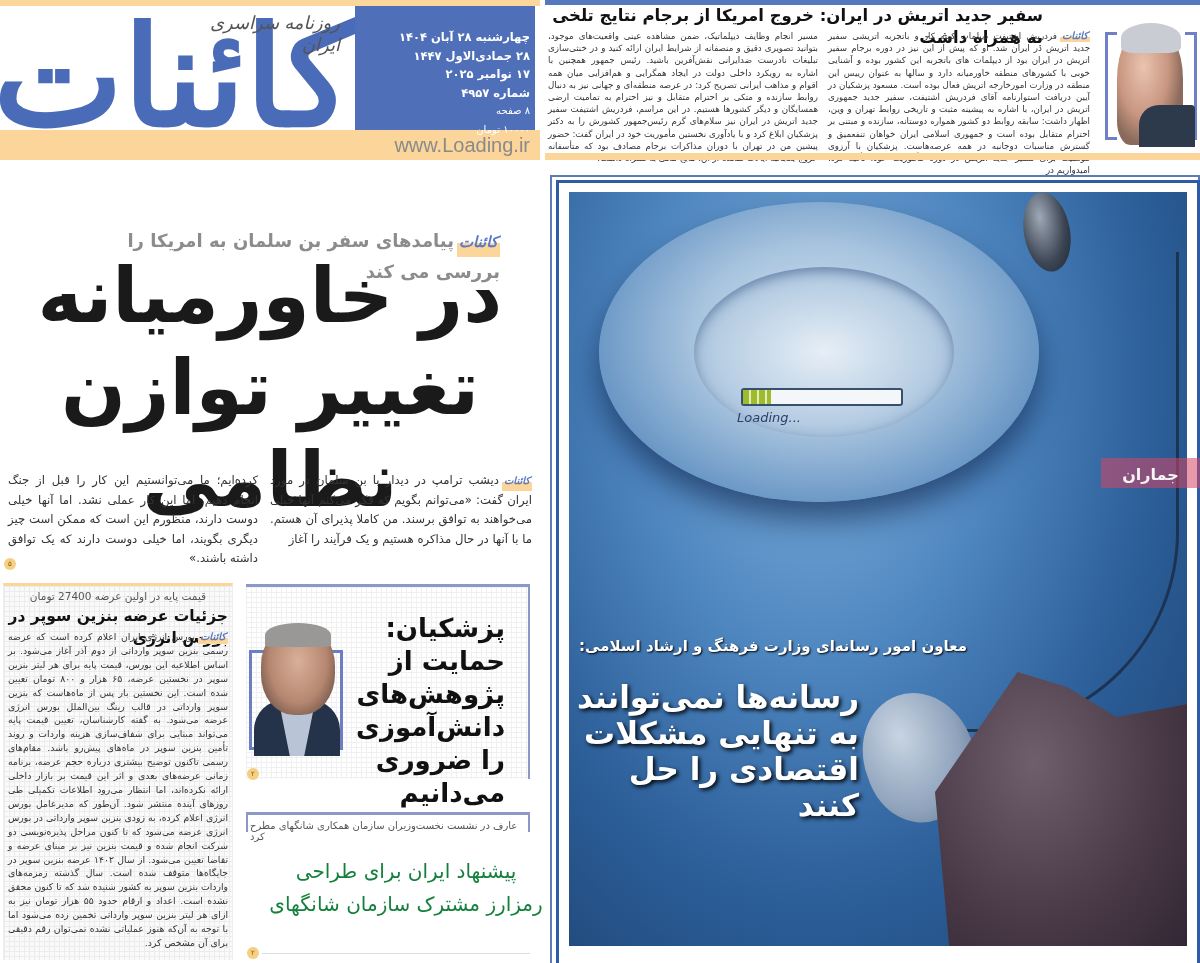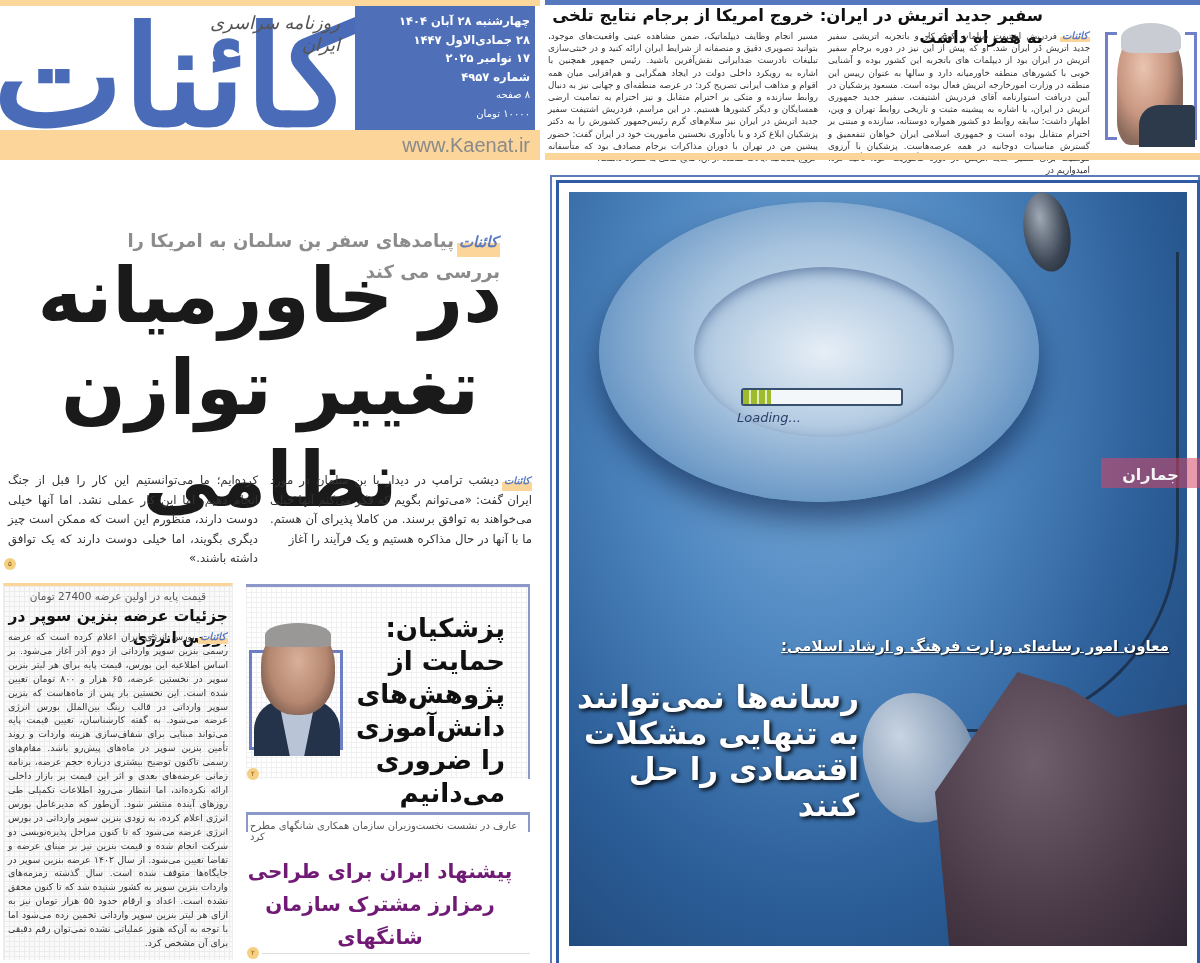--- a/index.html
+++ b/index.html
@@ -13,21 +13,21 @@
   .top-orange { left: 0; top: 0; width: 540px; height: 6px; background: #fbd79c; }
   .mast-blue-box { left: 355px; top: 6px; width: 180px; height: 124px; background: #4f70b8; }
   .mast-orange-strip { left: 0; top: 130px; width: 540px; height: 30px; background: #fbd59a; }
   .logo-word {
     left: 8px; top: -8px; width: 345px; height: 170px;
     font-family: "DejaVu Serif", serif; font-weight: bold; font-size: 138px;
     color: #4a6bb7; line-height: 170px; direction: rtl; text-align: center;
     letter-spacing: -6px;
   }
   .tagline { left: 190px; top: 12px; width: 150px; font-size: 18px; color: #555; font-style: italic; direction: rtl; text-align: right; font-family: Liberation Sans, sans-serif; }
-  .mast-info { left: 360px; top: 12px; width: 170px; color: #fff; font-size: 11.5px; line-height: 18.5px; direction: rtl; text-align: right; font-weight: bold; }
+  .mast-info { left: 360px; top: 28px; width: 170px; color: #fff; font-size: 11.5px; line-height: 18.5px; direction: rtl; text-align: right; font-weight: bold; }
   .mast-info .small { font-size: 10px; font-weight: normal; }
   .site-url { left: 340px; top: 130px; width: 190px; height: 30px; font-size: 20px; color: #8a8a8a; line-height: 30px; font-family: "Liberation Sans", sans-serif; text-align: right; }
 
   
   .tr-blue-line { left: 545px; top: 0; width: 655px; height: 5px; background: #5477bd; }
   .tr-headline { left: 548px; top: 5px; width: 495px; font-size: 16.5px; font-weight: bold; color: #111; direction: rtl; text-align: right; line-height: 22px; }
   .tr-col { top: 30px; font-size: 8.7px; line-height: 12.2px; color: #333; direction: rtl; text-align: justify; }
   .tr-col1 { left: 828px; width: 262px; }
   .tr-col2 { left: 548px; width: 270px; }
   .kaenat-tag { display: inline-block; color: #5a7bc4; font-style: italic; font-weight: bold; font-size: 10px; background: linear-gradient(transparent 55%, #fbd59a 55%); padding: 0 2px; margin-left: 3px; }
@@ -63,61 +63,61 @@
   .pez-photo .face { position:absolute; left:12px; top:5px; width:74px; height:90px; border-radius: 45%; background: radial-gradient(ellipse at 50% 40%, #d9b09a 0%, #b58770 55%, #7b5c4e 80%); }
   .pez-photo .hair { position:absolute; left:16px; top:3px; width:66px; height:24px; border-radius: 50% 50% 10% 10%; background:#9a9896; }
   .pez-photo .suit { position:absolute; left:5px; top:80px; width:86px; height:56px; background:#25334a; border-radius: 30px 30px 0 0; }
   .pez-photo .shirt { position:absolute; left:30px; top:82px; width:36px; height:54px; background:#b9c4d6; clip-path: polygon(0 0,100% 0,70% 100%,30% 100%); }
   .pez-title { left: 325px; top: 612px; width: 180px; font-size: 26px; font-weight: bold; color: #111; direction: rtl; text-align: right; line-height: 33px; }
   .pez-badge { left: 247px; top: 768px; }
 
   
   .sco-box { left: 246px; top: 812px; width: 284px; height: 20px; border-top: 3px solid #8c98c8; border-left: 2px solid #8c98c8; border-right: 2px solid #8c98c8; }
   .sco-sub { left: 250px; top: 820px; width: 276px; font-size: 10px; color: #555; direction: rtl; text-align: left; }
-  .sco-title { left: 240px; top: 855px; width: 280px; font-size: 20px; font-weight: bold; color: #701a75; direction: rtl; text-align: center; line-height: 33px; }
+  .sco-title { left: 266px; top: 855px; width: 280px; font-size: 20px; font-weight: normal; color: #15803d; direction: rtl; text-align: center; line-height: 33px; }
   .sco-badge { left: 247px; top: 947px; }
   .sco-rule { left: 262px; top: 953px; width: 268px; height: 1px; background: #ddd; }
 
   
   .cartoon-outer { left: 550px; top: 175px; width: 650px; height: 788px; border: 2px solid #5a7ab8; border-bottom: none; background: #fff; }
   .cartoon-inner-border { left: 556px; top: 180px; width: 644px; height: 783px; border: 3px solid #2f5aa5; border-bottom: none; }
   .cartoon { left: 569px; top: 192px; width: 618px; height: 754px; overflow: hidden;
     background: radial-gradient(ellipse at 40% 25%, #7fb1dd 0%, #4e86bf 35%, #2c5e98 65%, #1b3f6e 100%); }
   .plate { position:absolute; left: 30px; top: 10px; width: 440px; height: 300px; border-radius: 50%;
     background: radial-gradient(ellipse at 50% 45%, #d8e6f2 0%, #a7c3de 40%, #6e9ac7 70%, #3c6fa5 100%); box-shadow: 0 18px 30px rgba(10,30,70,0.6); }
   .plate-inner { position:absolute; left: 95px; top: 65px; width: 260px; height: 170px; border-radius: 50%;
     background: radial-gradient(ellipse at 50% 50%, #e6eef6 0%, #b9cfe4 55%, #8fb0d2 100%); box-shadow: inset 0 4px 12px rgba(40,70,120,0.5); }
   .loading-bar { position:absolute; left: 172px; top: 196px; width: 162px; height: 18px; border: 2px solid #38506e; border-radius: 3px; background: #f4f7fa; overflow:hidden; }
   .loading-fill { position:absolute; left:0; top:0; width: 28px; height: 100%; background: repeating-linear-gradient(90deg, #9dbb2a 0 6px, #e3ecc0 6px 8px); }
   .loading-text { position:absolute; left: 168px; top: 218px; font-size: 13px; color: #2c3f6a; font-style: italic; font-weight: normal; font-family: "DejaVu Sans", sans-serif; }
   .spoon-bowl { position:absolute; left: 455px; top: 0; width: 46px; height: 80px; border-radius: 50%; background: radial-gradient(ellipse at 40% 30%, #9fa9b6 0%, #3b4553 60%, #1a222e 100%); transform: rotate(-10deg); }
   .cord { position:absolute; left: 330px; top: 60px; width: 280px; height: 480px; border: 3px solid #1d3352; border-left: none; border-top: none; border-radius: 0 0 200px 0; }
   .mouse { position:absolute; left: 295px; top: 500px; width: 110px; height: 130px; border-radius: 50% 50% 45% 45%; background: radial-gradient(ellipse at 40% 30%, #c8d4e2 0%, #8fa3bc 60%, #566c88 100%); transform: rotate(-20deg); }
   .hand { position:absolute; left: 300px; top: 480px; width: 330px; height: 300px; border-radius: 40% 20% 0 0; background: radial-gradient(ellipse at 50% 30%, #6f5e6b 0%, #4c3b48 50%, #2c2230 100%); clip-path: polygon(20% 40%, 45% 0, 60% 5%, 75% 15%, 100% 10%, 100% 100%, 25% 100%); }
-  .cartoon-kicker { position:absolute; left: 10px; top: 445px; width: 590px; color: #fff; font-size: 15px; font-weight: bold; direction: rtl; text-align: right; text-shadow: 1px 1px 2px #000; text-decoration: underline; }
+  .cartoon-kicker { position:absolute; left: 10px; top: 445px; width: 590px; color: #fff; font-size: 15px; font-weight: bold; direction: rtl; text-align: left; text-shadow: 1px 1px 2px #000; }
   .cartoon-title { position:absolute; left: 0; top: 487px; width: 290px; color: #fff; font-size: 31px; font-weight: bold; direction: rtl; text-align: right; line-height: 36px; text-shadow: 2px 2px 4px #000; }
   .watermark { left: 1101px; top: 458px; width: 99px; height: 30px; background: rgba(214,70,100,0.55); color: #f4f4f4; font-size: 16px; font-weight: bold; line-height: 34px; text-align: center; direction: rtl; }
 </style>
 </head>
 <body>
 
 <div class="abs top-orange"></div>
 <div class="abs mast-blue-box"></div>
 <div class="abs mast-orange-strip"></div>
 <div class="abs logo-word">کائنات</div>
 <div class="abs tagline">روزنامه سراسری ایران</div>
 <div class="abs mast-info">
   <div>چهارشنبه ۲۸ آبان ۱۴۰۴</div>
   <div>۲۸ جمادی‌الاول ۱۴۴۷</div>
   <div>۱۷ نوامبر ۲۰۲۵</div>
   <div>شماره ۴۹۵۷</div>
   <div class="small">۸ صفحه</div>
   <div class="small">۱۰۰۰۰ تومان</div>
 </div>
-<div class="abs site-url">www.Kaenat.ir</div>
+<div class="abs site-url">www.Loading.ir</div>
 
 <div class="abs tr-blue-line"></div>
 <div class="abs tr-headline">سفیر جدید اتریش در ایران: خروج امریکا از برجام نتایج تلخی به همراه داشت</div>
 <div class="abs tr-col tr-col1">
   <span class="kaenat-tag">کائنات</span><span>فردریش اشتیفت دیپلمات کهنه کار و باتجربه اتریشی سفیر جدید اتریش در ایران شد. او که پیش از این نیز در دوره برجام سفیر اتریش در ایران بود از دیپلمات های باتجربه این کشور بوده و آشنایی خوبی با کشورهای منطقه خاورمیانه دارد و سالها به عنوان رییس این منطقه در وزارت امورخارجه اتریش فعال بوده است. مسعود پزشکیان در آیین دریافت استوارنامه آقای فردریش اشتیفت، سفیر جدید جمهوری اتریش در ایران، با اشاره به پیشینه مثبت و تاریخی روابط تهران و وین، اظهار داشت: سابقه روابط دو کشور همواره دوستانه، سازنده و مبتنی بر احترام متقابل بوده است و جمهوری اسلامی ایران خواهان تنفعمیق و گسترش مناسبات دوجانبه در همه عرصه‌هاست. پزشکیان با آرزوی موفقیت برای سفیر جدید اتریش در دوره مأموریت خود، تأکید کرد: امیدواریم در</span>
 </div>
 <div class="abs tr-col tr-col2">مسیر انجام وظایف دیپلماتیک، ضمن مشاهده عینی واقعیت‌های موجود، بتوانید تصویری دقیق و منصفانه از شرایط ایران ارائه کنید و در خنثی‌سازی تبلیغات نادرست ضدایرانی نقش‌آفرین باشید. رئیس جمهور همچنین با اشاره به رویکرد داخلی دولت در ایجاد همگرایی و هم‌افزایی میان همه اقوام و مذاهب ایرانی تصریح کرد: در عرصه منطقه‌ای و جهانی نیز به دنبال روابط سازنده و متکی بر احترام متقابل و نیز احترام به تمامیت ارضی همسایگان و دیگر کشورها هستیم. در این مراسم، فردریش اشتیفت سفیر جدید اتریش در ایران نیز سلام‌های گرم رئیس‌جمهور کشورش را به دکتر پزشکیان ابلاغ کرد و با یادآوری نخستین مأموریت خود در ایران گفت: حضور پیشین من در تهران با دوران مذاکرات برجام مصادف بود که متأسفانه خروج یکجانبه ایالات متحده از آن، نتایج تلخی به همراه داشت.</div>
 <div class="abs tr-photo">
   <div class="bracket-l"></div>
   <div class="bracket-r"></div>

